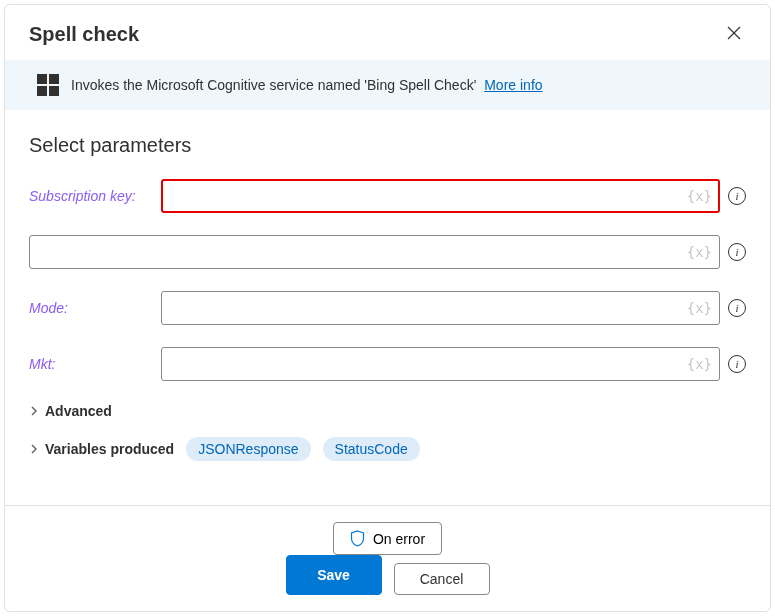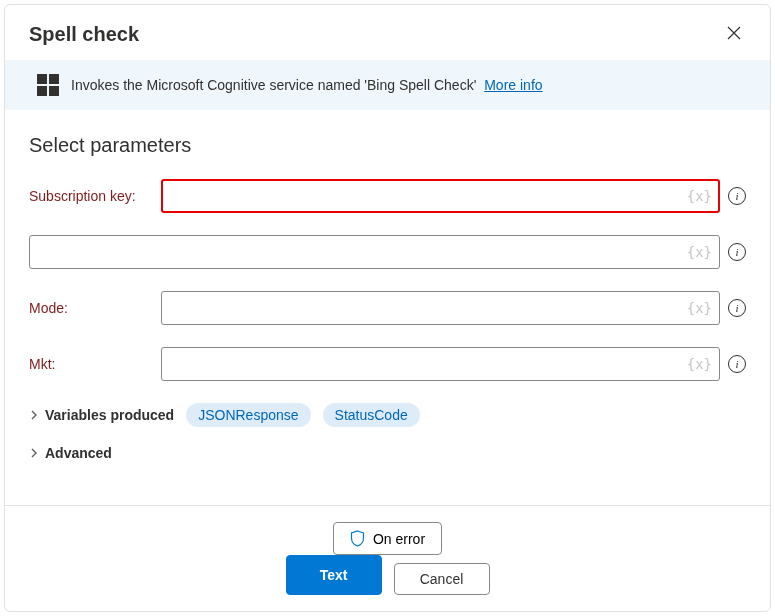--- a/index.html
+++ b/index.html
@@ -77,21 +77,22 @@
     }
     .form-row {
       display: flex;
       align-items: center;
       margin-bottom: 22px;
       gap: 8px;
     }
     .form-label {
       width: 124px;
       font-size: 14px;
-      color: #7f1d1d;
+      color: #8b5cf6;
+      font-style: italic;
     }
     .input-wrapper {
       flex: 1;
       position: relative;
     }
     .text-input {
       width: 100%;
       height: 34px;
       border: 1px solid #8a8886;
       border-radius: 3px;
@@ -254,38 +255,38 @@
         <input type="text" class="text-input" value="" style="">
         <span class="var-icon">{x}</span>
       </div>
       <div class="info-icon">i</div>
     </div>
 
     <div class="collapsible">
       <svg class="chevron" width="10" height="10" viewBox="0 0 10 10">
           <path d="M3 1 L7 5 L3 9" stroke="#605e5c" stroke-width="1.4" fill="none"></path>
         </svg>
+      <span>Advanced</span>
+    </div>
+
+    <div class="collapsible">
+      <svg class="chevron" width="10" height="10" viewBox="0 0 10 10">
+          <path d="M3 1 L7 5 L3 9" stroke="#605e5c" stroke-width="1.4" fill="none"></path>
+        </svg>
       <span>Variables produced</span>
       <span class="badge">JSONResponse</span>
       <span class="badge">StatusCode</span>
-    </div>
-
-    <div class="collapsible">
-      <svg class="chevron" width="10" height="10" viewBox="0 0 10 10">
-          <path d="M3 1 L7 5 L3 9" stroke="#605e5c" stroke-width="1.4" fill="none"></path>
-        </svg>
-      <span>Advanced</span>
     </div>
   </div>
 
   <div class="footer">
     <button class="on-error-btn">
       <svg width="15" height="17" viewBox="0 0 15 17">
           <path d="M7.5 1 L13.5 3 V8 C13.5 12 10.5 15 7.5 16 C4.5 15 1.5 12 1.5 8 V3 Z" stroke="#0078d4" stroke-width="1.2" fill="none"></path>
         </svg>
       <span>On error</span>
     </button>
     <div class="footer-right">
-      <button class="btn btn-primary">Text</button>
+      <button class="btn btn-primary">Save</button>
       <button class="btn btn-secondary">Cancel</button>
     </div>
   </div>
 </div>
 
 </body></html>

